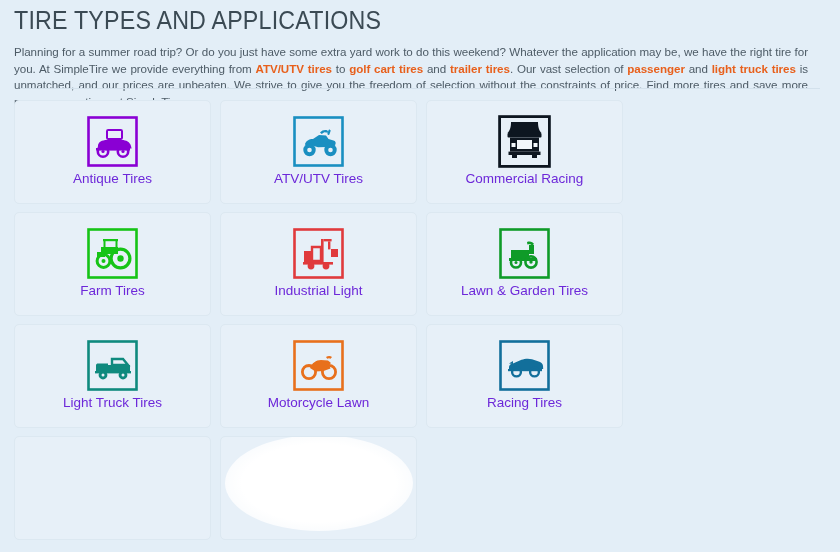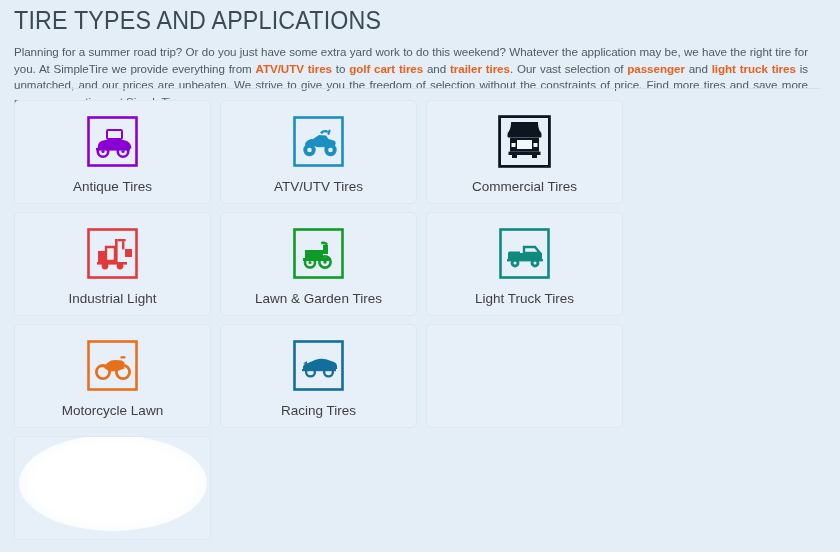--- a/index.html
+++ b/index.html
@@ -112,24 +112,24 @@
     justify-content: center;
   }
   .icon-box svg {
     display: block;
     width: 57px;
     height: 57px;
   }
   .card-label {
     position: relative;
     z-index: 2;
-    margin-top: 9px;
+    margin-top: 1px;
     font-size: 13.5px;
     line-height: 16px;
-    color: #404040;
+    color: #6d28d9;
     text-align: center;
     white-space: nowrap;
   }
 </style>
 </head>
 <body>
 
 <div id="page">
 
   <h1 class="page-title">TIRE TYPES AND APPLICATIONS</h1>
@@ -184,21 +184,40 @@
        <rect x="14" y="24.6" width="29" height="14"></rect>
        <rect x="21" y="27" width="15" height="9" fill="#f2f7fb"></rect>
        <rect x="15.5" y="30" width="4" height="4" fill="#f2f7fb"></rect>
        <rect x="37.5" y="30" width="4" height="4" fill="#f2f7fb"></rect>
        <rect x="12.5" y="38.6" width="32" height="3.4"></rect>
        <rect x="16" y="42" width="5" height="3"></rect>
        <rect x="36" y="42" width="5" height="3"></rect>
      </g>
           </svg>
         </div>
-        <div class="card-label">Commercial Tires</div>
+        <div class="card-label">Commercial Racing</div>
+      </div>
+      <div class="card">
+        <div class="icon-box">
+          <svg viewBox="0 0 57 57" xmlns="http://www.w3.org/2000/svg">
+            <rect x="4.5" y="4.5" width="48" height="48" fill="none" stroke="#16c416" stroke-width="2.6"></rect>
+     <g fill="#16c416">
+       <rect x="19" y="14" width="15" height="2.2"></rect>
+       <rect x="19.5" y="14" width="2" height="8"></rect>
+       <rect x="31.5" y="14" width="2" height="8"></rect>
+       <path d="M17 22h17v7H17z"></path>
+       <path d="M13 27h8v5h-8z"></path>
+       <circle cx="19.5" cy="36" r="6.4" fill="none" stroke="#16c416" stroke-width="3"></circle>
+       <circle cx="19.5" cy="36" r="2"></circle>
+       <circle cx="36.5" cy="33.5" r="9.4" fill="none" stroke="#16c416" stroke-width="3.2"></circle>
+       <circle cx="36.5" cy="33.5" r="3.2"></circle>
+     </g>
+          </svg>
+        </div>
+        <div class="card-label">Farm Tires</div>
       </div>
       <div class="card">
         <div class="icon-box">
           <svg viewBox="0 0 57 57" xmlns="http://www.w3.org/2000/svg">
             <rect x="4.5" y="4.5" width="48" height="48" fill="none" stroke="#e03a3c" stroke-width="2.6"></rect>
      <g fill="#e03a3c">
        <rect x="31" y="14" width="2.6" height="24"></rect>
        <rect x="33.6" y="14" width="8" height="2.4"></rect>
        <rect x="38" y="16.4" width="2.4" height="8"></rect>
        <path d="M22 22h9v14h-9z" fill="none" stroke="#e03a3c" stroke-width="2.4"></path>

